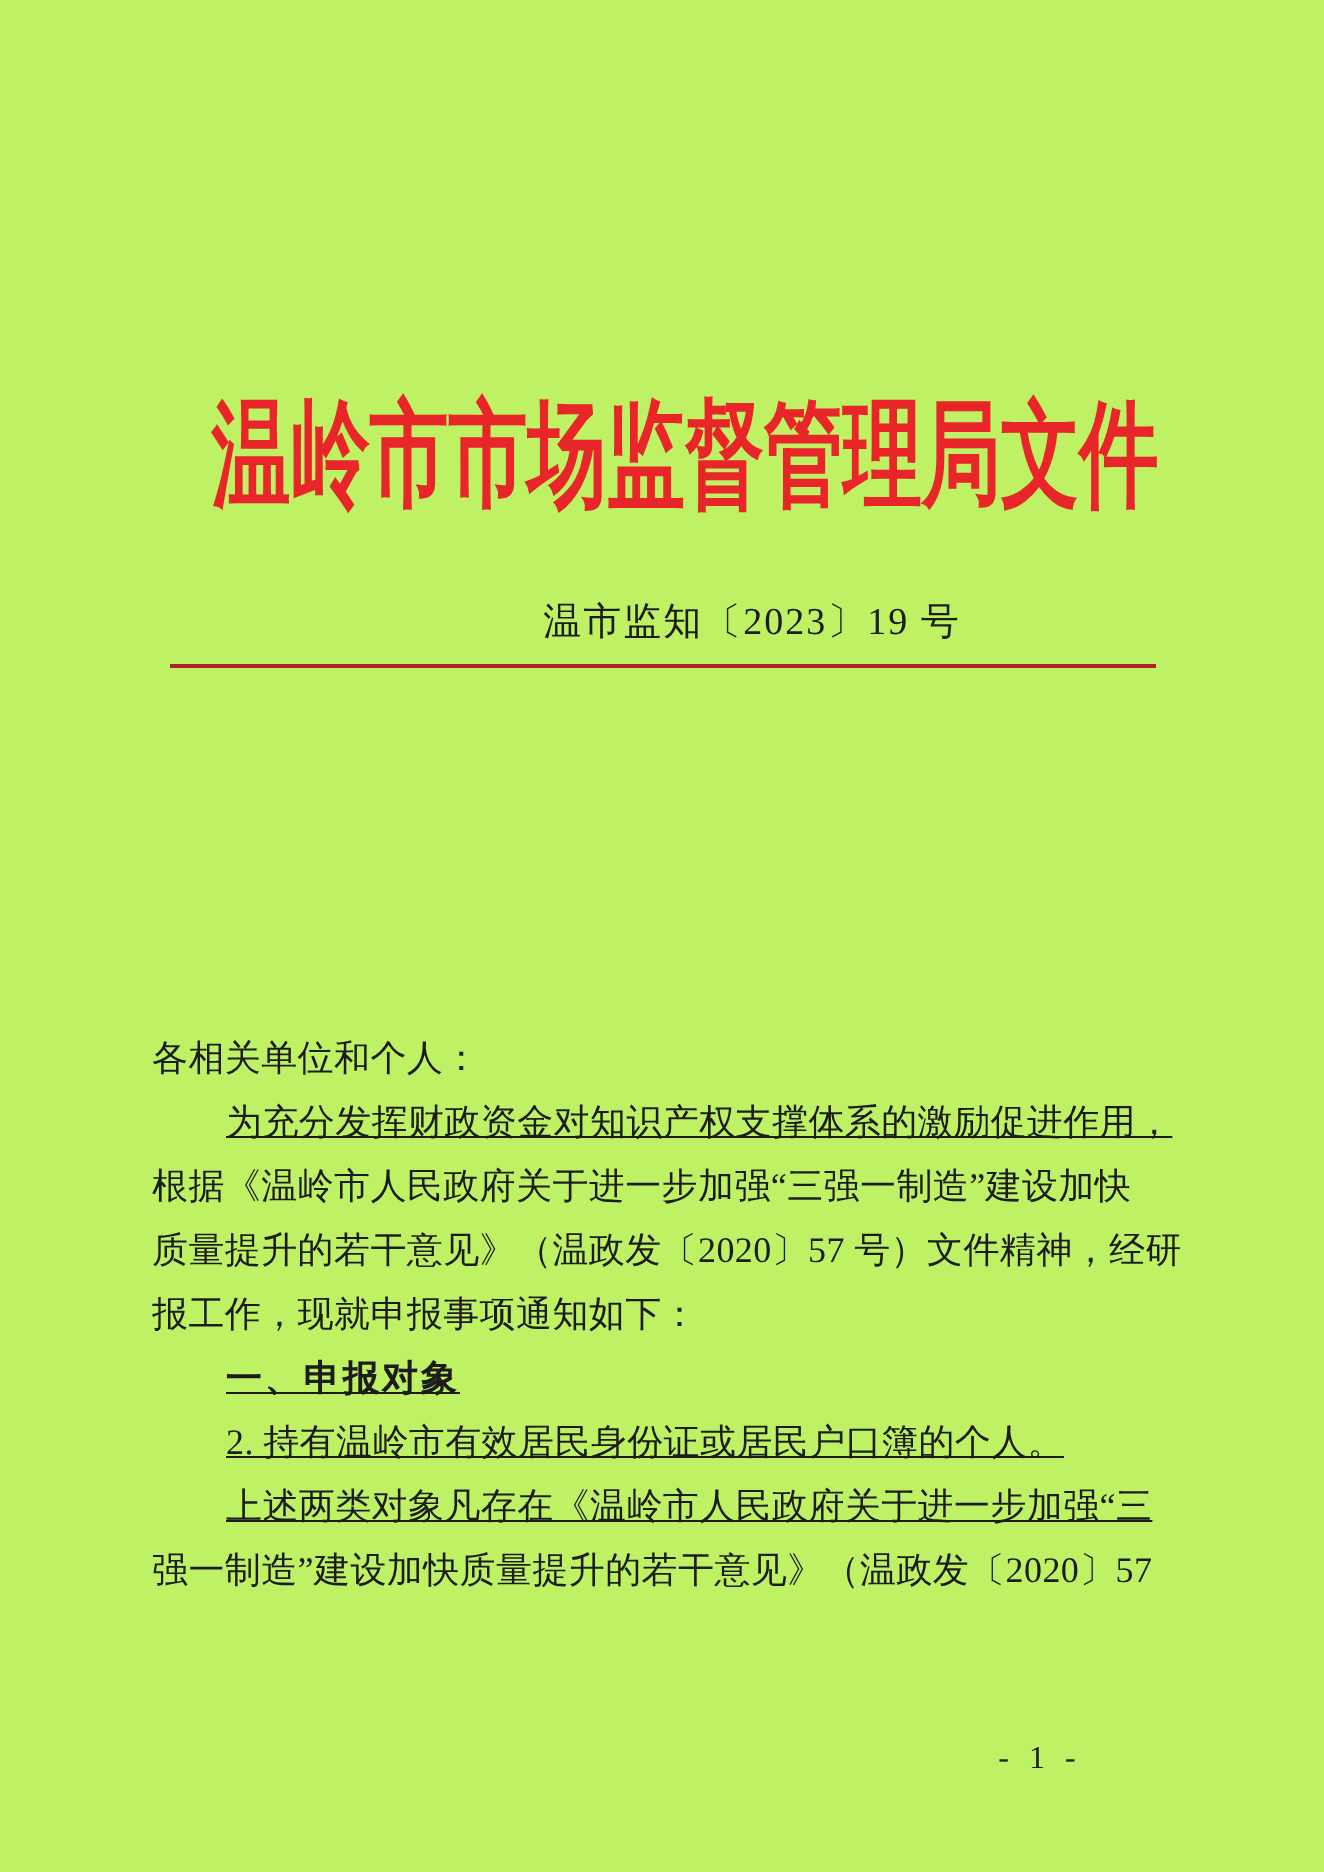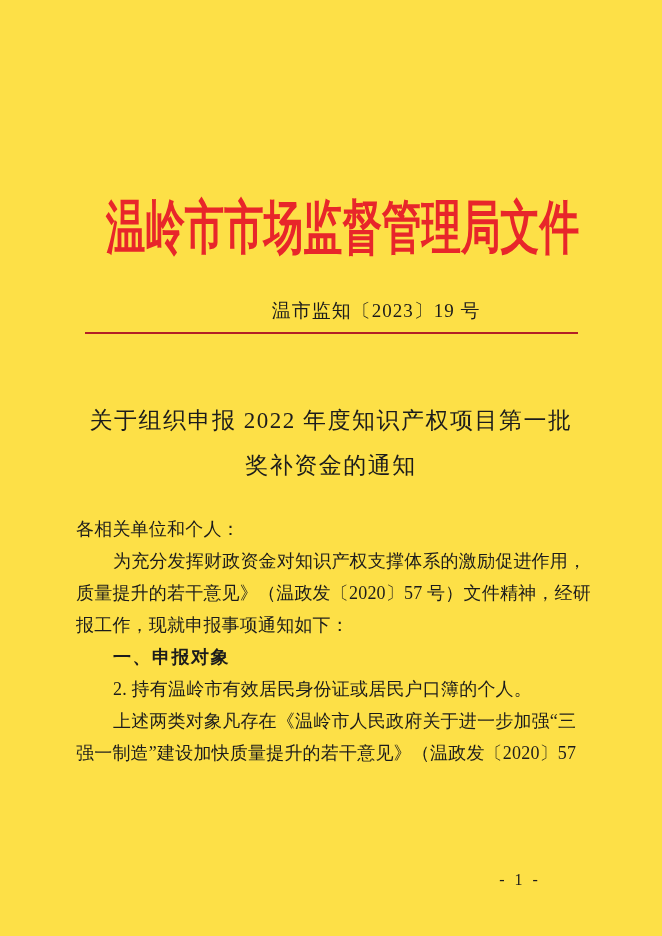--- a/index.html
+++ b/index.html
@@ -4,21 +4,21 @@
 <style>
   html, body {
     margin: 0;
     padding: 0;
     background: #ffffff;
   }
   .page {
     position: relative;
     width: 662px;
     height: 936px;
-    background: #fde047;
+    background: #bef264;
     overflow: hidden;
     font-family: "Liberation Serif", "DejaVu Serif", serif;
     color: #1c1c1c;
   }
   .agency-header {
     position: absolute;
     top: 188px;
     left: 0;
     width: 662px;
     text-align: center;
@@ -66,20 +66,21 @@
     font-size: 18px;
     line-height: 32px;
     letter-spacing: 0.2px;
   }
   .body-line {
     height: 32px;
     white-space: nowrap;
   }
   .body-line.indent-2 {
     padding-left: 37px;
+    text-decoration: underline;
   }
   .body-line.bold-heading {
     font-family: "Liberation Sans", "DejaVu Sans", sans-serif;
     font-weight: bold;
     letter-spacing: 1.5px;
   }
   .page-number {
     position: absolute;
     top: 871px;
     left: 455px;
@@ -94,28 +95,25 @@
 <body>
 
 <div class="page" style="color: rgb(28, 28, 28);">
 
   <div class="agency-header" style="color: rgb(232, 38, 42);">温岭市市场监督管理局文件</div>
 
   <div class="doc-number">温市监知〔2023〕19 号</div>
 
   <div class="red-rule" style="background: rgb(179, 32, 37);"></div>
 
-  <div class="doc-title">
-    <div>关于组织申报 2022 年度知识产权项目第一批</div>
-    <div>奖补资金的通知</div>
-  </div>
 
   <div class="body-text" id="body-lines">
       <div class="body-line">各相关单位和个人：</div>
       <div class="body-line indent-2">为充分发挥财政资金对知识产权支撑体系的激励促进作用，</div>
+      <div class="body-line">根据《温岭市人民政府关于进一步加强“三强一制造”建设加快</div>
       <div class="body-line">质量提升的若干意见》（温政发〔2020〕57 号）文件精神，经研</div>
       <div class="body-line">报工作，现就申报事项通知如下：</div>
       <div class="body-line indent-2 bold-heading">一、申报对象</div>
       <div class="body-line indent-2">2. 持有温岭市有效居民身份证或居民户口簿的个人。</div>
       <div class="body-line indent-2">上述两类对象凡存在《温岭市人民政府关于进一步加强“三</div>
       <div class="body-line">强一制造”建设加快质量提升的若干意见》（温政发〔2020〕57</div>
     </div>
 
   <div class="page-number">- 1 -</div>
 

